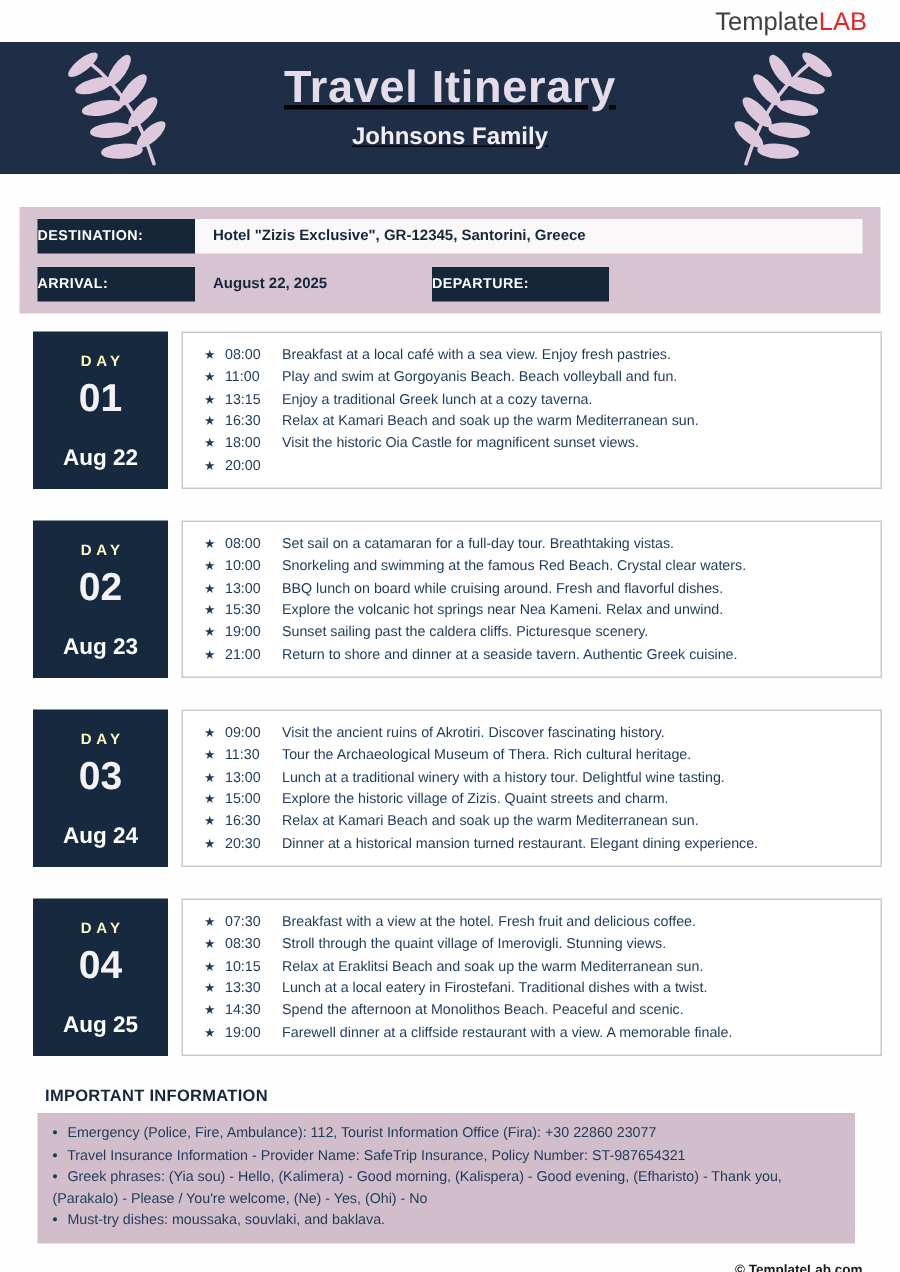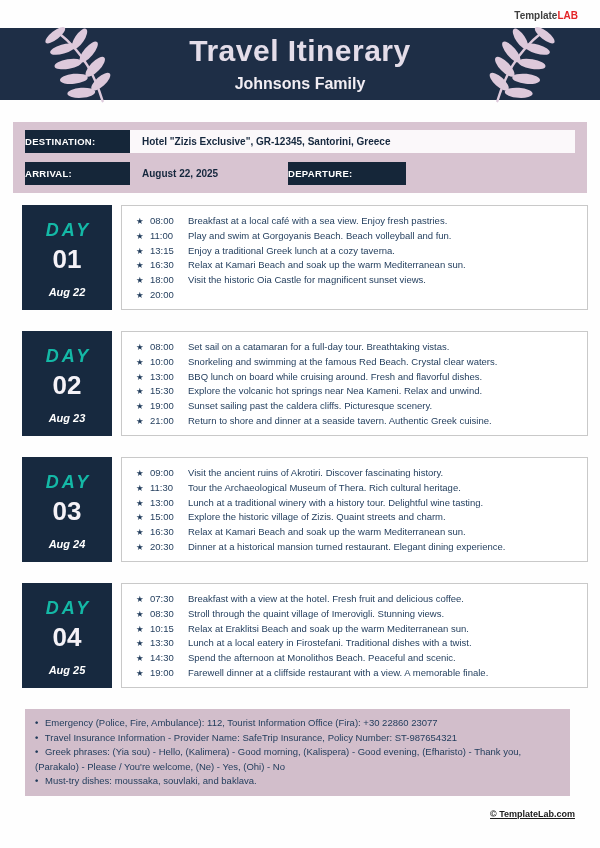--- a/index.html
+++ b/index.html
@@ -5,29 +5,30 @@
   * { margin: 0; padding: 0; box-sizing: border-box; }
   html, body { background: #ffffff; }
   body { font-family: "Liberation Sans", sans-serif; }
   .page {
     position: relative; width: 600px; height: 848px;
     background: #fefefe; overflow: hidden; margin: 0 auto;
   }
 
   
   .topbar { height: 28px; text-align: right; padding: 5px 22px 0 0; }
-  .logo { display: inline-block; font-size: 10px; font-weight: bold; letter-spacing: 0; cursor: pointer; }
+  .logo { display: inline-block; font-size: 17px; font-weight: normal; letter-spacing: 0; cursor: pointer; }
   .logo .logo-dark { color: #3f3f3f; }
   .logo .logo-red  { color: #e42527; }
 
   
   .banner {
-    height: 72px; background: #1e2e46;
+    height: 88px; background: #1e2e46;
     display: flex; align-items: center; justify-content: space-between;
     padding: 0 42px;
+    text-decoration: underline;
   }
   .banner .titles { flex: 1; text-align: center; padding-bottom: 2px; }
   .banner h1 { font-size: 30px; font-weight: bold; color: #e4dde9; letter-spacing: 0.5px; }
   .banner h2 { font-size: 16px; font-weight: bold; color: #f2eef4; margin-top: 7px; }
   .leaf { width: 86px; height: 78px; flex: 0 0 auto; }
   .leaf.right { transform: scaleX(-1); }
 
   
   .trip-info { margin: 22px 13px 0 13px; background: #d8c4d1; padding: 8px 12px; }
   .info-row { display: flex; height: 23px; }
@@ -44,23 +45,23 @@
   .info-value.arr { width: 158px; flex: 0 0 auto; }
   .info-value.depv { flex: 1; }
 
   
   #days-container { margin: 12px 12px 0 22px; }
   .day-block { display: flex; height: 105px; margin-bottom: 21px; }
   .day-box {
     width: 90px; flex: 0 0 auto; background: #17293f; color: #fff;
     display: flex; flex-direction: column; align-items: center; padding: 15px 0 12px 0;
   }
-  .day-word { font-size: 18px; font-weight: bold; letter-spacing: 3px; color: #14b8a6; text-indent: 3px; font-style: italic; }
+  .day-word { font-size: 10px; font-weight: bold; letter-spacing: 3px; color: #fef9c3; text-indent: 3px; }
   .day-num  { font-size: 26px; font-weight: bold; color: #f5f2f7; margin-top: 3px; }
-  .day-date { font-size: 11px; font-weight: bold; color: #ffffff; margin-top: auto; font-style: italic; }
+  .day-date { font-size: 15px; font-weight: bold; color: #ffffff; margin-top: auto; }
   .day-panel {
     flex: 1; margin-left: 9px; background: #ffffff; border: 1px solid #c9c9c9;
     display: flex; flex-direction: column; justify-content: space-around; padding: 7px 14px;
   }
   .activity-row { display: flex; align-items: baseline; font-size: 9.5px; color: #1e3a5a; }
   .activity-row .star { width: 14px; font-size: 8.5px; flex: 0 0 auto; }
   .activity-row .time { width: 38px; flex: 0 0 auto; }
   .activity-row .desc { flex: 1; white-space: nowrap; overflow: hidden; }
 
   
@@ -293,20 +294,21 @@
           <div class="activity-row">
     <span class="star">★</span>
     <span class="time">19:00</span>
     <span class="desc">Farewell dinner at a cliffside restaurant with a view. A memorable finale.</span>
   </div>
         </div>
   </div>
     </main>
 
   <section class="important">
+    <h3>IMPORTANT INFORMATION</h3>
     <div class="important-box" id="important-list">
         <div class="bullet-row"><span class="bullet">•</span><span> Emergency (Police, Fire, Ambulance): 112, Tourist Information Office (Fira): +30 22860 23077</span></div>
         <div class="bullet-row"><span class="bullet">•</span><span> Travel Insurance Information - Provider Name: SafeTrip Insurance, Policy Number: ST-987654321</span></div>
         <div class="bullet-row"><span class="bullet">•</span><span> Greek phrases: (Yia sou) - Hello, (Kalimera) - Good morning, (Kalispera) - Good evening, (Efharisto) - Thank you, (Parakalo) - Please / You're welcome, (Ne) - Yes, (Ohi) - No</span></div>
         <div class="bullet-row"><span class="bullet">•</span><span> Must-try dishes: moussaka, souvlaki, and baklava.</span></div>
       </div>
   </section>
 
   <div class="footer">
     <span>© TemplateLab.com</span>

